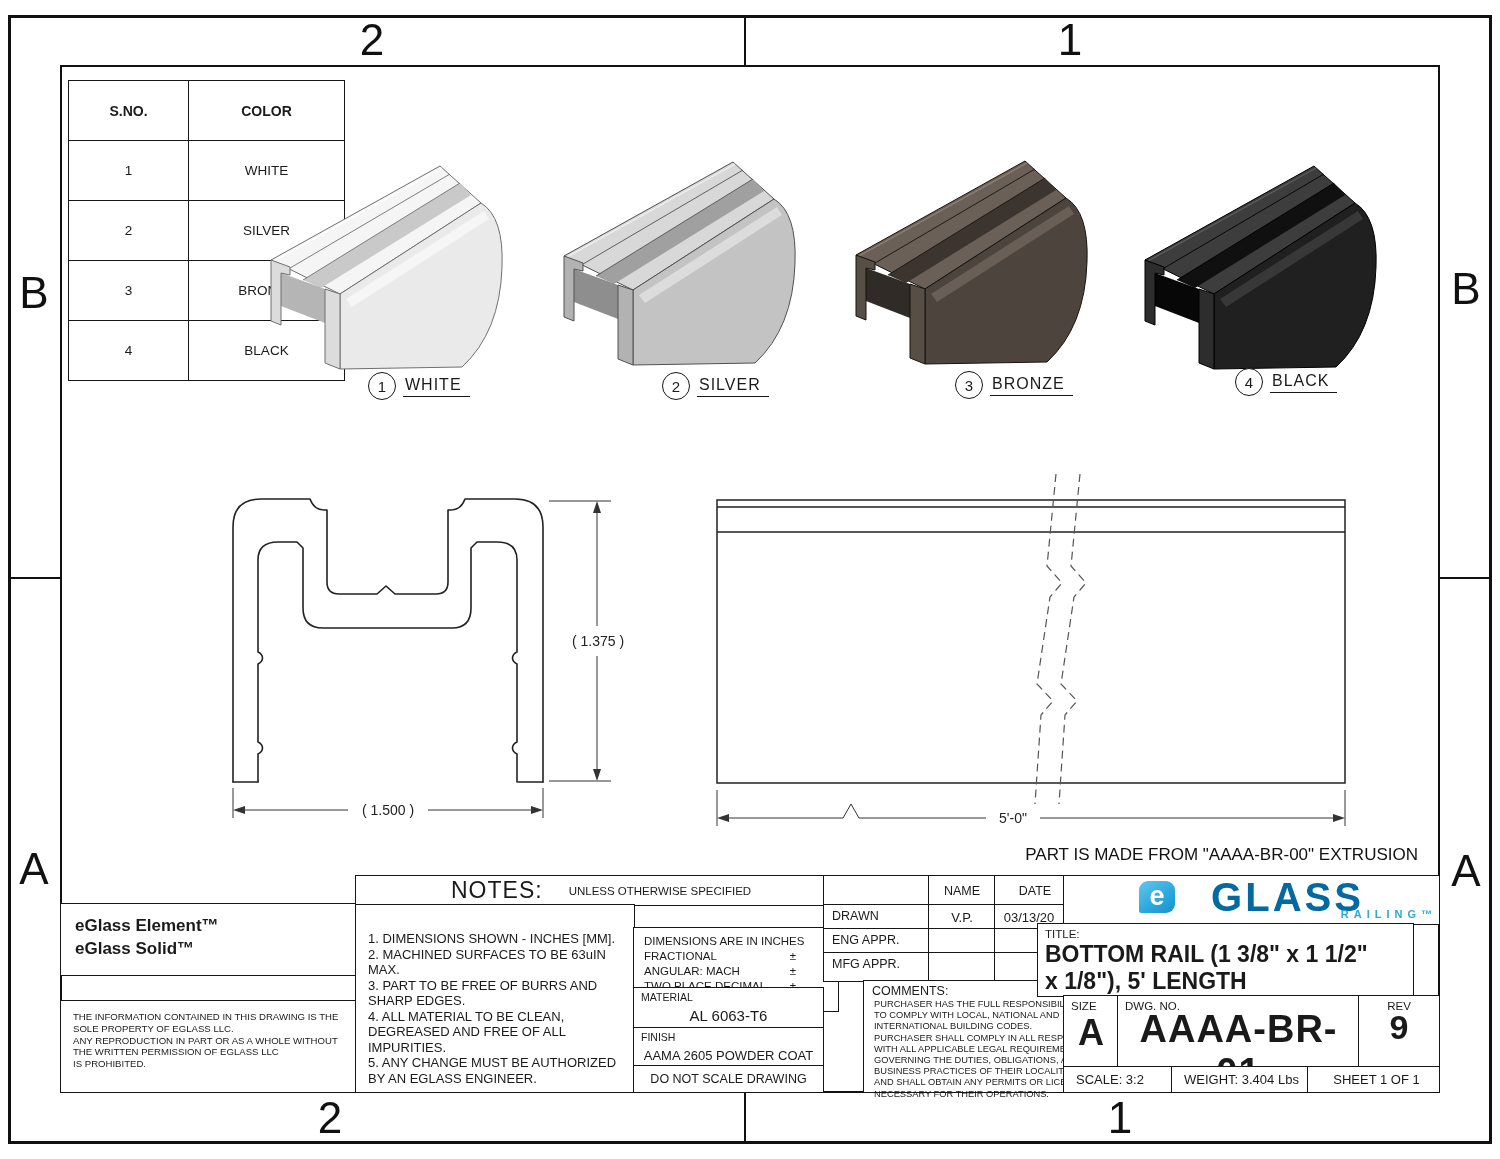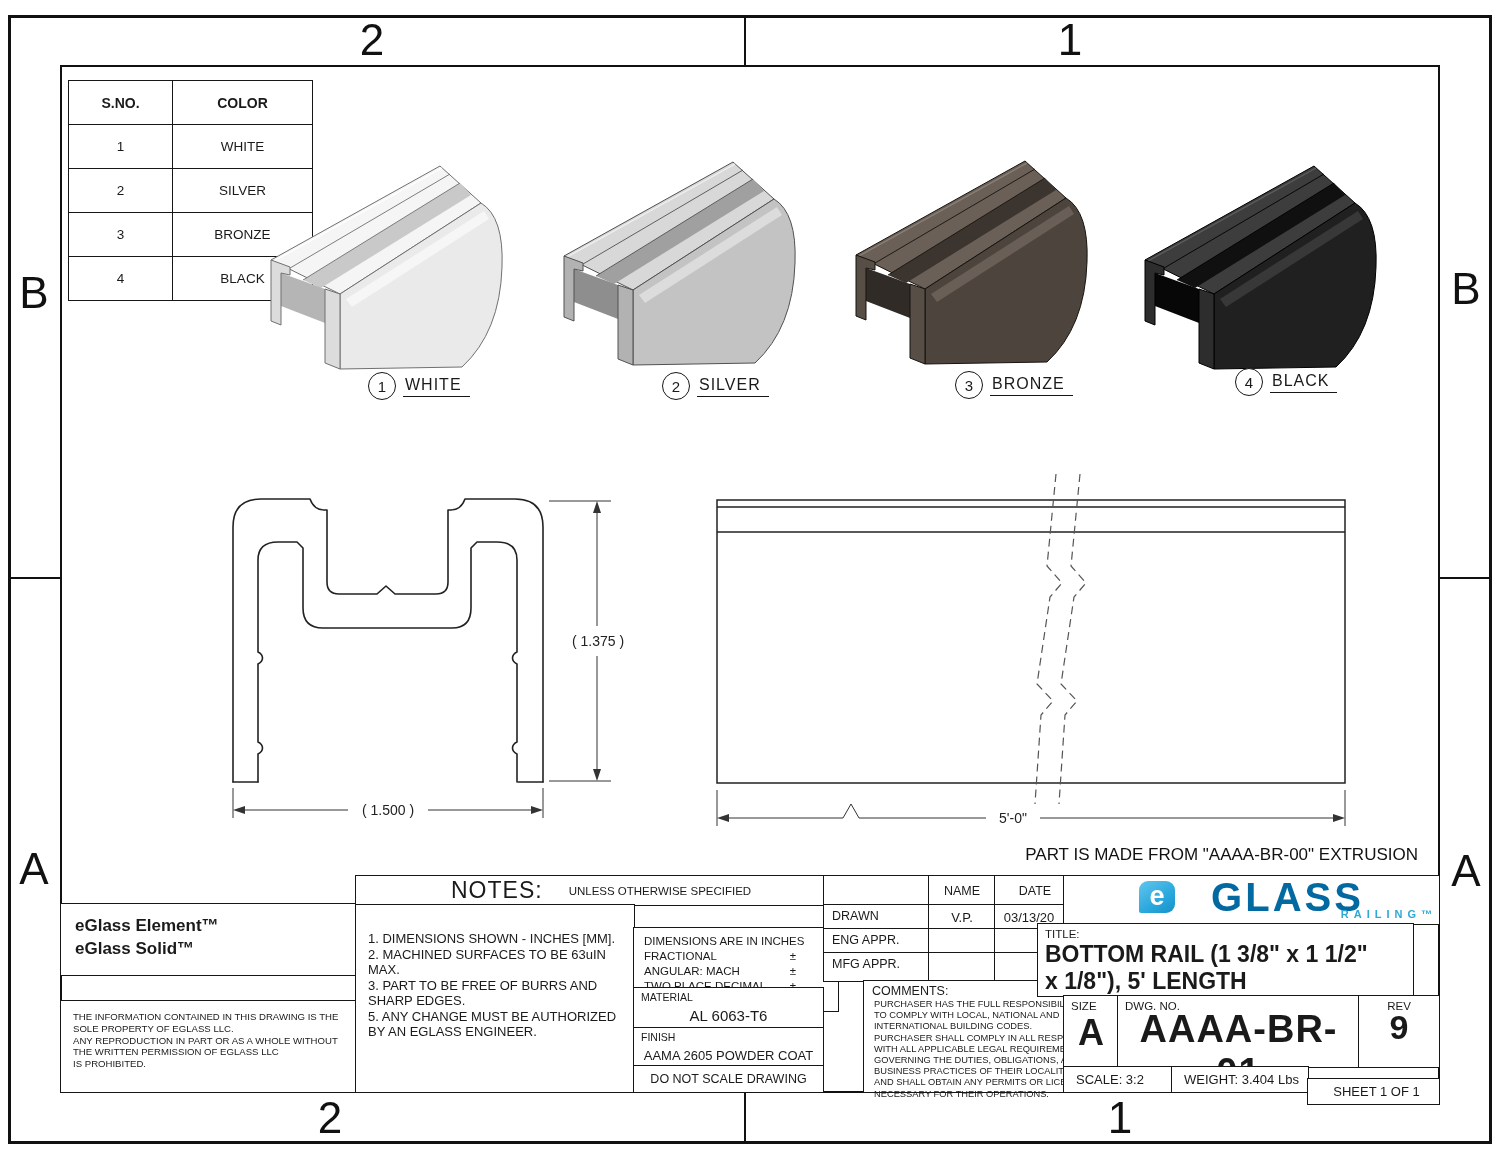--- a/index.html
+++ b/index.html
@@ -8,21 +8,21 @@
   .abs{position:absolute;box-sizing:border-box;}
   .cell{position:absolute;box-sizing:border-box;border:1.6px solid #161616;background:#fff;}
   
   .outer-border{left:8px;top:15px;width:1484px;height:1129px;border:3px solid #111;}
   .inner-border{left:60px;top:65px;width:1380px;height:1028px;border:2px solid #111;}
   .tick-v{width:2px;background:#111;}
   .tick-h{height:2px;background:#111;}
   .zone{position:absolute;transform:translate(-50%,-50%);font-size:44px;font-weight:400;color:#111;}
   
   .ctable{left:68px;top:80px;border-collapse:collapse;}
-  .ctable td,.ctable th{border:1.7px solid #161616;text-align:center;height:27px;padding:8px;background:#fff;}
+  .ctable td,.ctable th{border:1.7px solid #161616;text-align:center;height:27px;padding:16px;background:#fff;}
   .ctable th{font-size:14px;width:87px;}
   .ctable th+th{width:123px;}
   .ctable td{font-size:13.5px;font-weight:400;}
   
   .callout{position:absolute;display:flex;align-items:center;gap:7px;}
   .callout .num{width:26px;height:26px;border:1.7px solid #161616;border-radius:50%;
     display:flex;align-items:center;justify-content:center;font-size:15px;background:#fff;}
   .callout .lbl{font-size:16px;letter-spacing:1px;border-bottom:1.7px solid #161616;padding:0 8px 2px 2px;}
   
   .company{padding:10px 14px;font-weight:bold;font-size:17px;line-height:23px;}
@@ -53,21 +53,21 @@
   .logo-sub{align-self:flex-end;margin-top:-5px;margin-right:2px;color:#2fa8d8;
      font-size:11px;font-weight:bold;letter-spacing:5px;}
   .title-label{font-size:11.5px;padding:4px 0 0 7px;}
   .title-main{font-size:23px;font-weight:bold;line-height:26px;padding:1px 0 0 7px;}
   .sz-label{font-size:11.5px;padding:4px 0 0 7px;}
   .sz-big{text-align:center;font-size:36px;font-weight:bold;margin-top:0px;}
   .dwg-big{text-align:center;font-size:38px;font-weight:bold;letter-spacing:1px;margin-top:-4px;}
   .rev-label{font-size:11.5px;text-align:center;padding-top:4px;}
   .rev-big{text-align:center;font-size:34px;font-weight:bold;margin-top:-4px;}
   .foot{display:flex;align-items:center;font-size:13px;padding-left:12px;}
-  .foot.center{justify-content:center;padding-left:6px;margin-top:12px;}
+  .foot.center{justify-content:center;padding-left:6px;}
   .part-note{position:absolute;font-size:17px;color:#111;}
   svg text{font-family:"Liberation Sans",sans-serif;fill:#222;}
 </style>
 </head>
 <body>
 
 <div class="page">
 
   <div class="abs outer-border"></div>
   <div class="abs inner-border"></div>
@@ -229,20 +229,21 @@
     <div>THE INFORMATION CONTAINED IN THIS DRAWING IS THE</div>
     <div>SOLE PROPERTY OF EGLASS LLC.</div>
     <div>ANY REPRODUCTION IN PART OR AS A WHOLE WITHOUT</div>
     <div>THE WRITTEN PERMISSION OF EGLASS LLC</div>
     <div>IS PROHIBITED.</div>
   </div>
   <div class="cell notes-body" style="left:355px;top:904px;width:280px;height:189px;">
     <div>1. DIMENSIONS SHOWN - INCHES [MM].</div>
     <div>2. MACHINED SURFACES TO BE 63uIN MAX.</div>
     <div>3. PART TO BE FREE OF BURRS AND SHARP EDGES.</div>
+    <div>4. ALL MATERIAL TO BE CLEAN, DEGREASED AND FREE OF ALL IMPURITIES.</div>
     <div>5. ANY CHANGE MUST BE AUTHORIZED BY AN EGLASS ENGINEER.</div>
   </div>
 
   <div class="cell tol" style="left:633px;top:927px;width:206px;height:85px;">
     <div>DIMENSIONS ARE IN INCHES</div>
     <div class="trow">
       <span>FRACTIONAL</span>
         <span>±</span>
       </div>
     <div class="trow">

